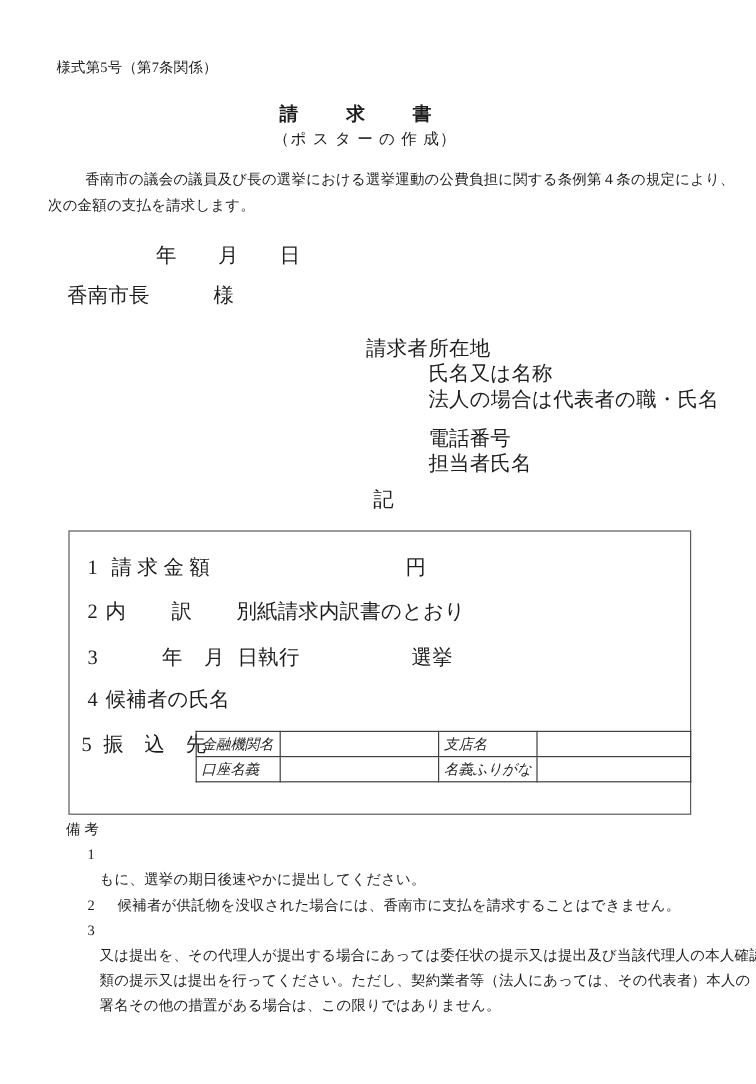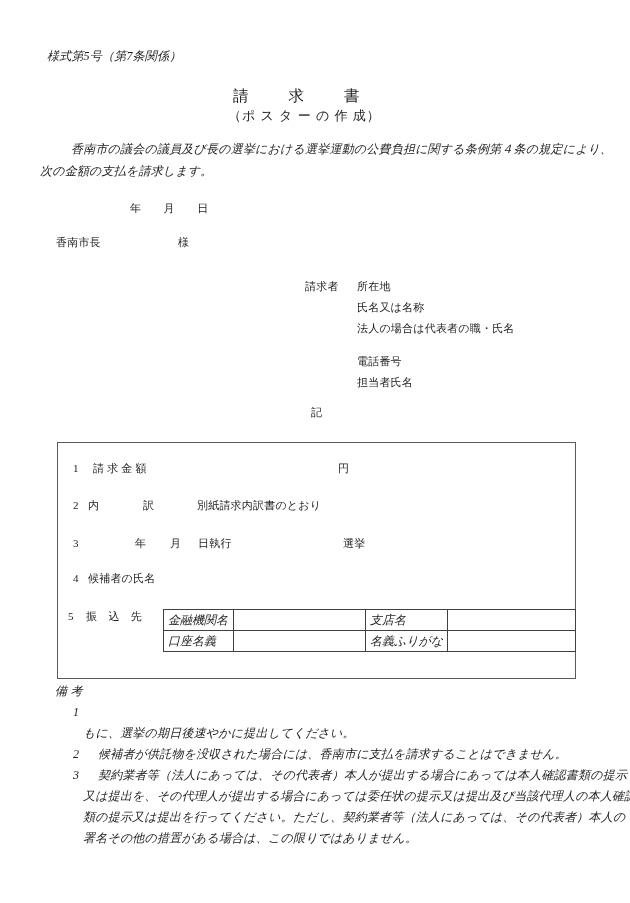--- a/index.html
+++ b/index.html
@@ -8,28 +8,28 @@
     width:630px;height:903px;
     background:#ffffff;
     font-family:"Liberation Serif","DejaVu Serif",serif;
     color:#1d1d1d;
     overflow:hidden;
   }
   .t{
     position:absolute;
     line-height:1.25;
     white-space:pre;
-    font-size:11px;
+    font-size:17px;
     letter-spacing:0.2px;
   }
-  .fs12{font-size:12px;font-style:italic;}
+  .fs12{font-size:12px;}
   .title{
     font-size:15.5px;
     letter-spacing:40px;
-    font-weight:normal;
+    font-weight:bold;
   }
   .subtitle{
     font-size:13px;
     letter-spacing:1px;
   }
   .main-box{
     position:absolute;
     left:57px;top:442px;
     width:517px;height:235px;
     border:1px solid #5a5a5a;
@@ -126,18 +126,17 @@
 
   <div class="t fs12" style="left:55px;top:684px">備 考</div>
 
   <div class="t fs12" style="left:73px;top:705px">1</div>
   <div class="t fs12" style="left:83px;top:726px">もに、選挙の期日後速やかに提出してください。</div>
 
   <div class="t fs12" style="left:73px;top:747px">2</div>
   <div class="t fs12" style="left:98px;top:747px">候補者が供託物を没収された場合には、香南市に支払を請求することはできません。</div>
 
   <div class="t fs12" style="left:73px;top:768px">3</div>
-  <div class="t fs12" style="left:98px;top:768px">契約業者等（法人にあっては、その代表者）本人が提出する場合にあっては本人確認書類の提示</div>
   <div class="t fs12" style="left:83px;top:789px">又は提出を、その代理人が提出する場合にあっては委任状の提示又は提出及び当該代理人の本人確認書</div>
   <div class="t fs12" style="left:83px;top:810px">類の提示又は提出を行ってください。ただし、契約業者等（法人にあっては、その代表者）本人の</div>
   <div class="t fs12" style="left:83px;top:831px">署名その他の措置がある場合は、この限りではありません。</div>
 
 </div>
 
 </body></html>

